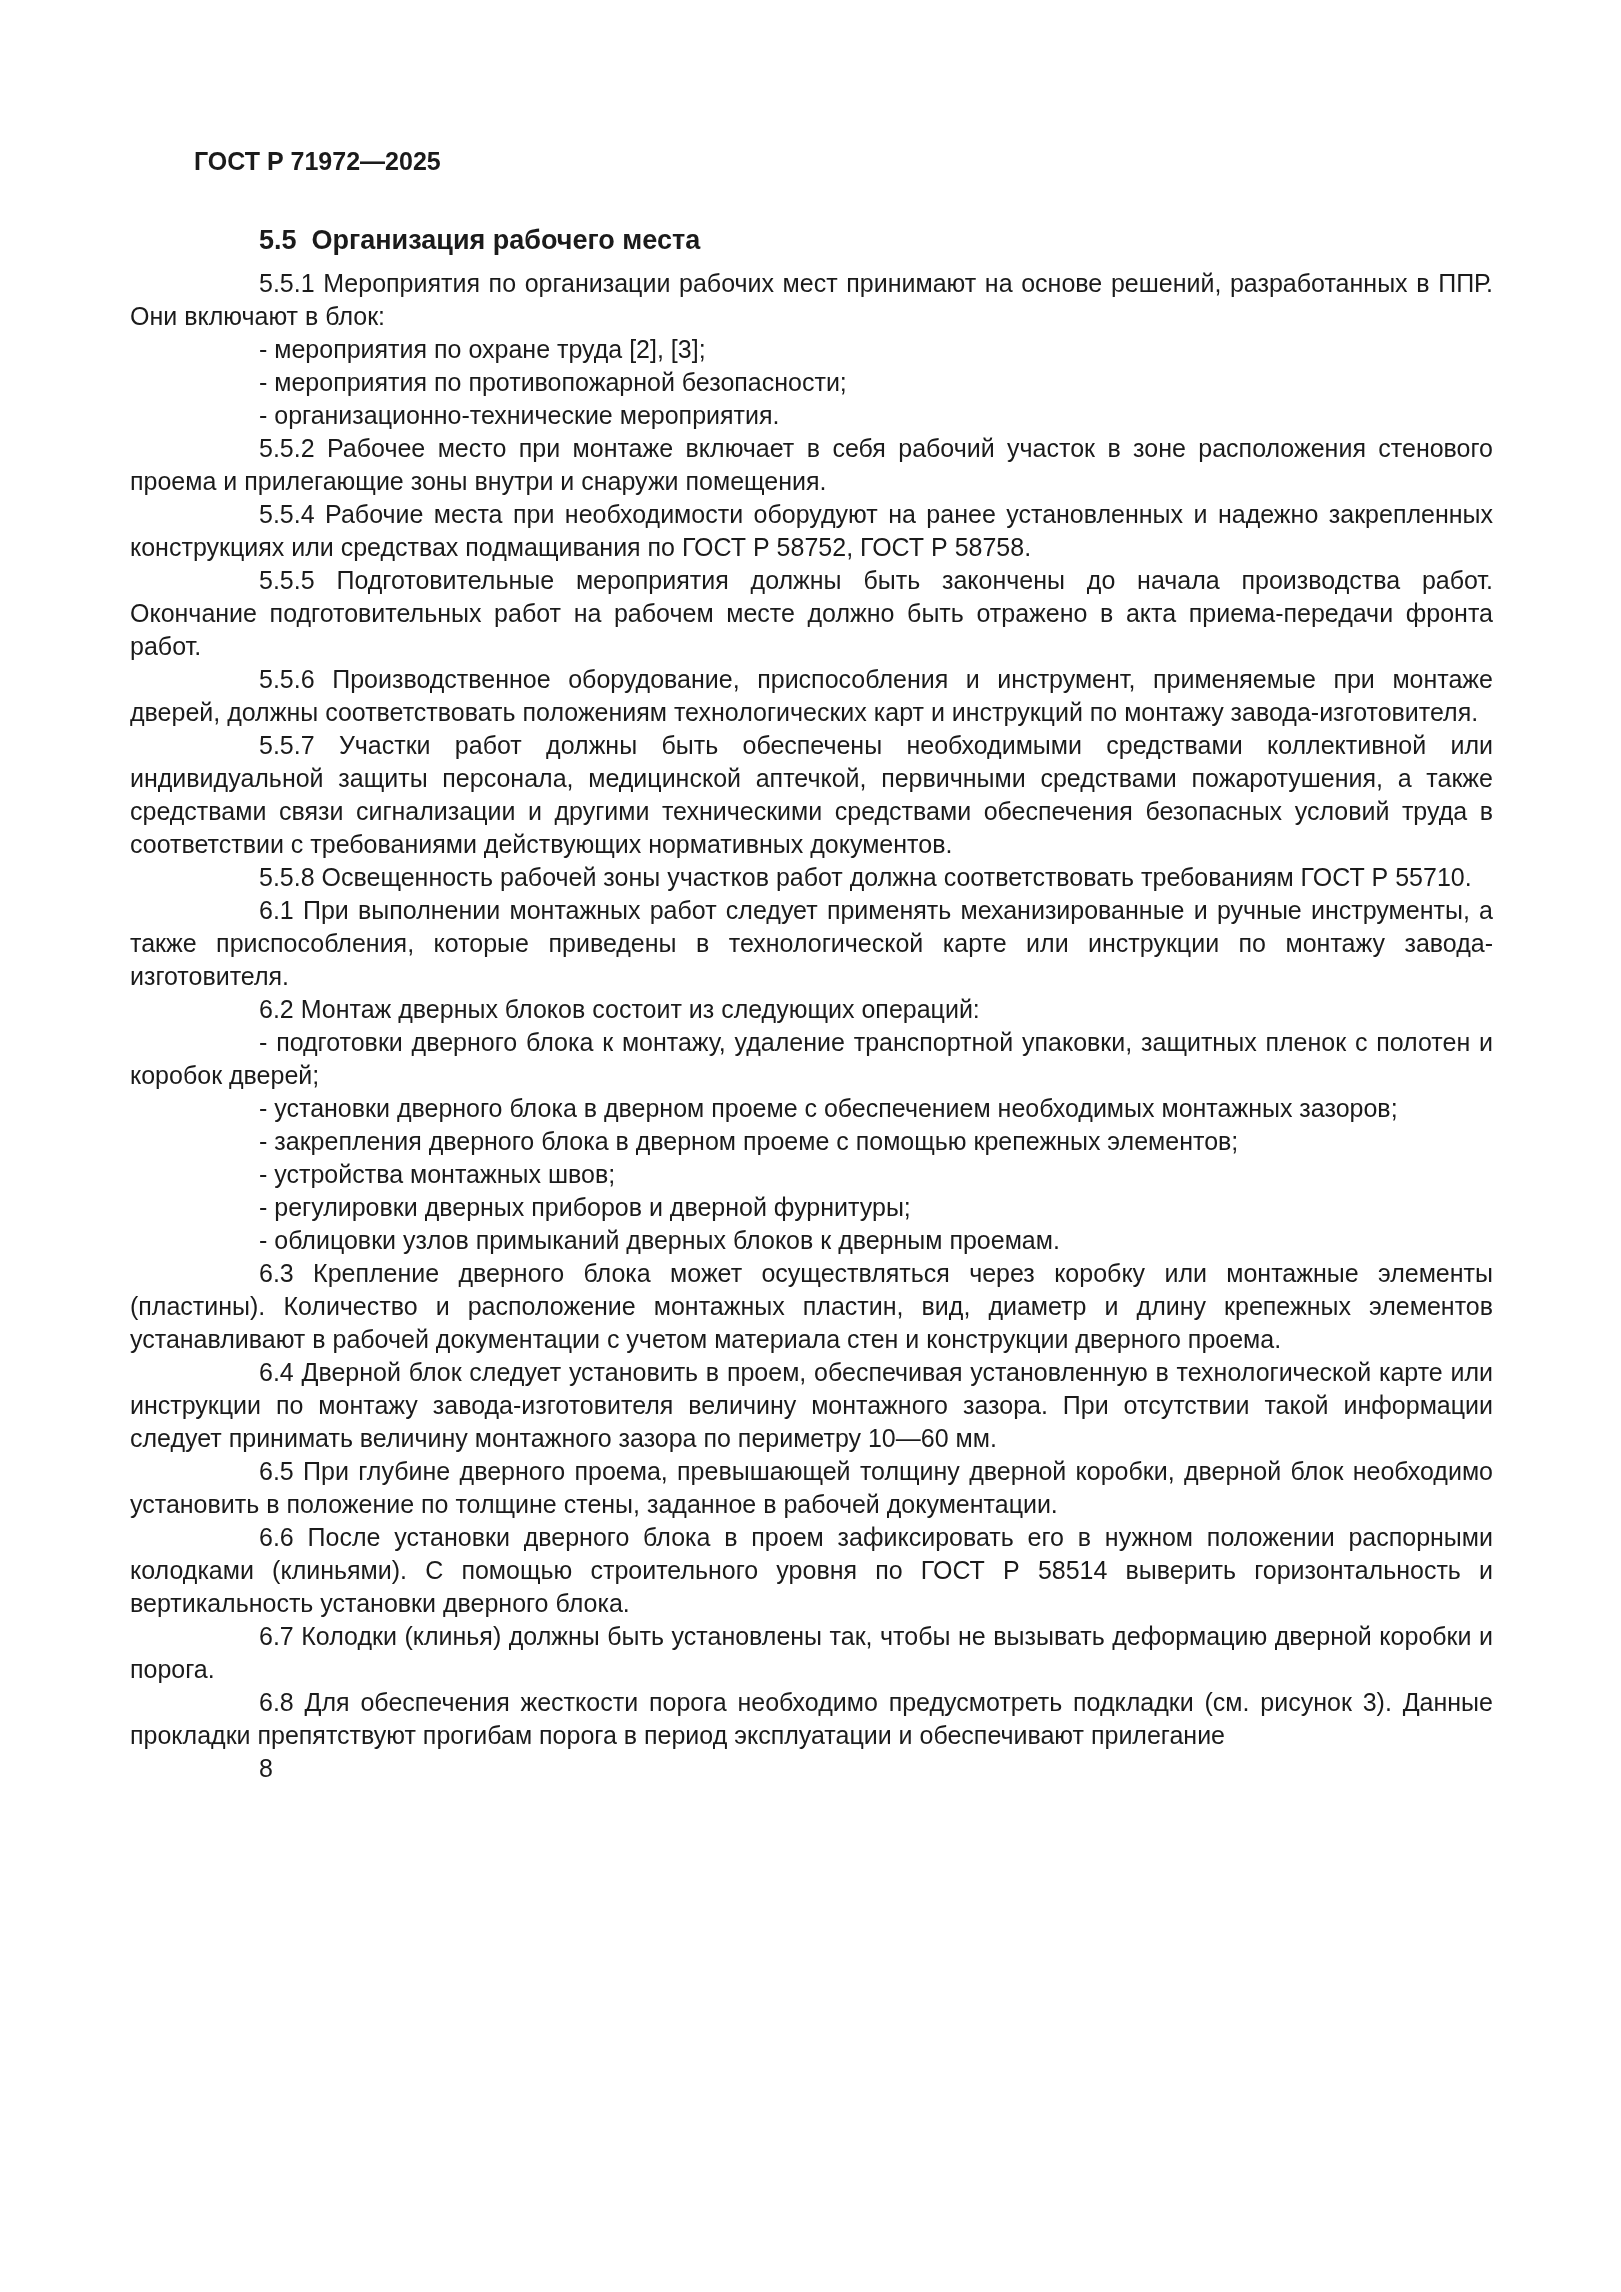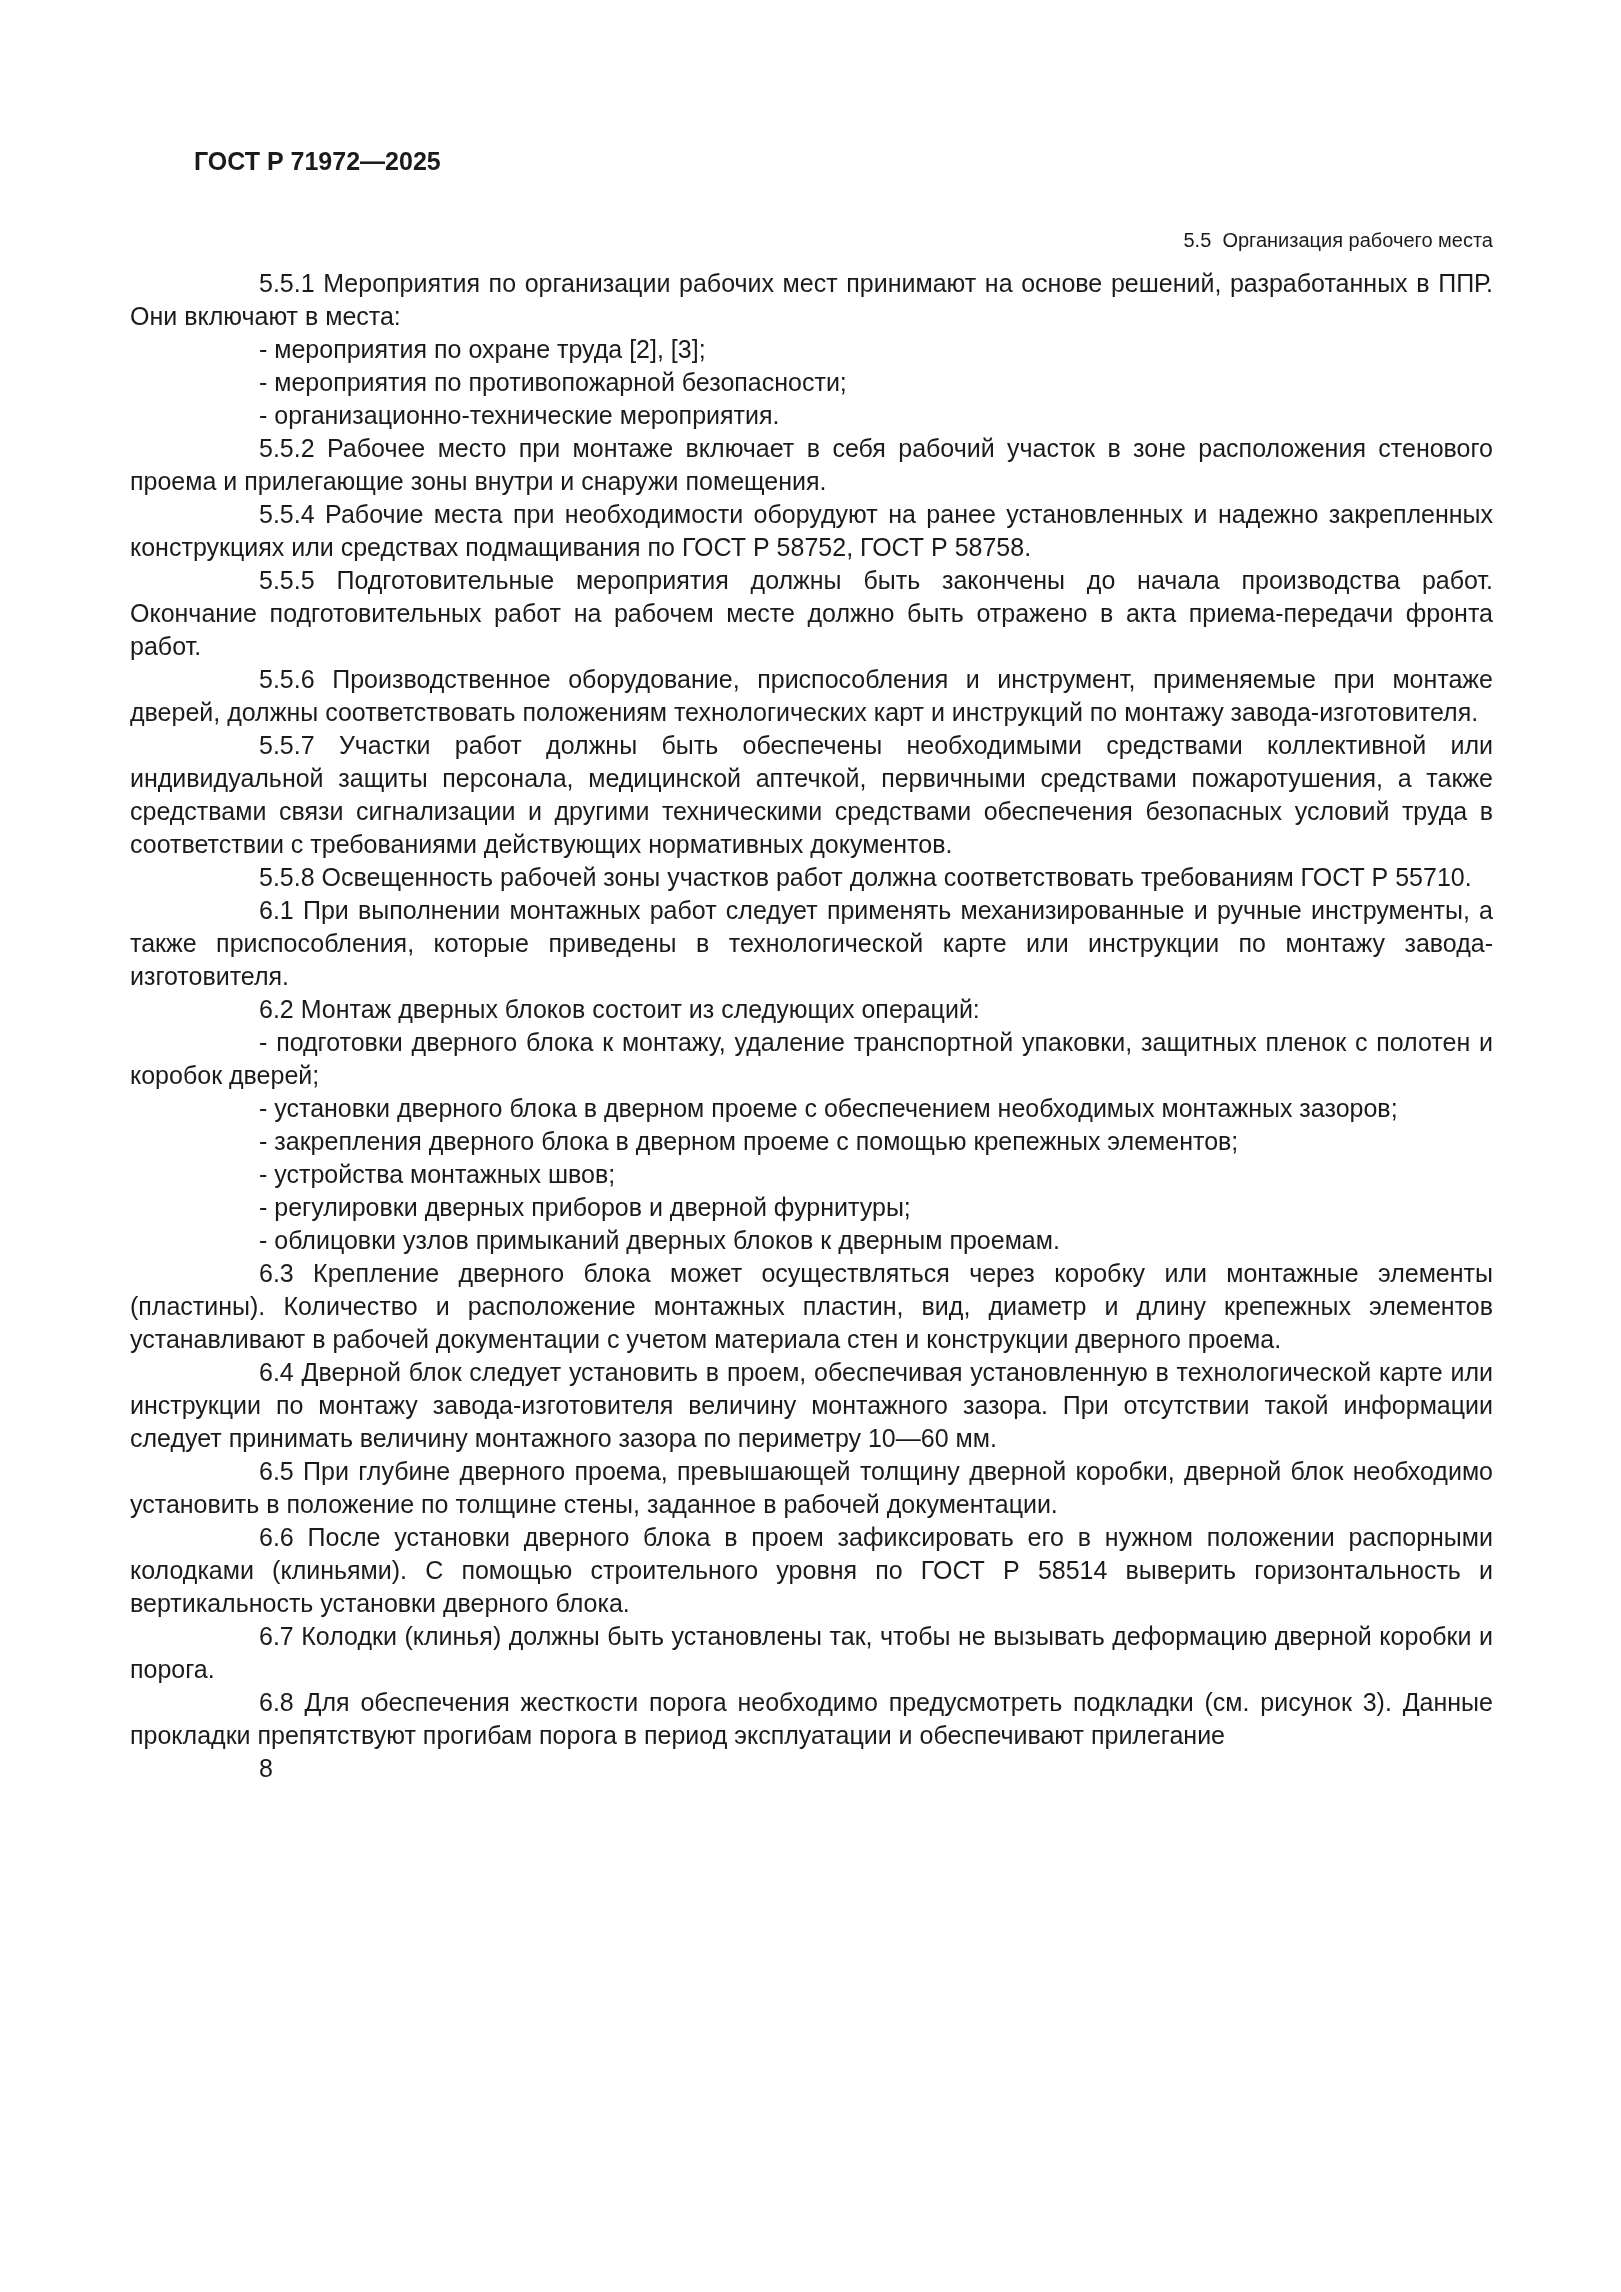--- a/index.html
+++ b/index.html
@@ -18,26 +18,25 @@
     font-size: 25px;
     line-height: 33px;
     color: #1b1b1b;
     overflow: hidden;
   }
   .doc-header {
     font-weight: bold;
     margin-left: 64px;
   }
   h2.sec-heading {
-    font-size: 20px;
+    font-size: 27px;
     line-height: 35px;
-    font-weight: normal;
+    font-weight: bold;
     margin: 45px 0 8.8px 0;
     padding-left: 129px;
-    text-align: right;
   }
   h1.sec-heading {
     font-size: 31px;
     line-height: 39px;
     font-weight: bold;
     margin: 39px 0 24.5px 0;
     padding-left: 129px;
   }
   p.body-par {
     margin: 0;
@@ -51,21 +50,21 @@
 </style>
 </head>
 <body>
 
 <div class="page">
 
   <div class="doc-header">ГОСТ Р 71972—2025</div>
 
   <h2 class="sec-heading">5.5&nbsp; Организация рабочего места</h2>
 
-  <p class="body-par">5.5.1 Мероприятия по организации рабочих мест принимают на основе решений, разработанных в ППР. Они включают в места:</p>
+  <p class="body-par">5.5.1 Мероприятия по организации рабочих мест принимают на основе решений, разработанных в ППР. Они включают в блок:</p>
   <p class="body-par">- мероприятия по охране труда [2], [3];</p>
   <p class="body-par">- мероприятия по противопожарной безопасности;</p>
   <p class="body-par">- организационно-технические мероприятия.</p>
   <p class="body-par">5.5.2 Рабочее место при монтаже включает в себя рабочий участок в зоне расположения стенового проема и прилегающие зоны внутри и снаружи помещения.</p>
   <p class="body-par">5.5.4 Рабочие места при необходимости оборудуют на ранее установленных и надежно закрепленных конструкциях или средствах подмащивания по ГОСТ Р 58752, ГОСТ Р 58758.</p>
   <p class="body-par">5.5.5 Подготовительные мероприятия должны быть закончены до начала производства работ. Окончание подготовительных работ на рабочем месте должно быть отражено в акта приема-передачи фронта работ.</p>
   <p class="body-par">5.5.6 Производственное оборудование, приспособления и инструмент, применяемые при монтаже дверей, должны соответствовать положениям технологических карт и инструкций по монтажу завода-изготовителя.</p>
   <p class="body-par">5.5.7 Участки работ должны быть обеспечены необходимыми средствами коллективной или индивидуальной защиты персонала, медицинской аптечкой, первичными средствами пожаротушения, а также средствами связи сигнализации и другими техническими средствами обеспечения безопасных условий труда в соответствии с требованиями действующих нормативных документов.</p>
   <p class="body-par">5.5.8 Освещенность рабочей зоны участков работ должна соответствовать требованиям ГОСТ Р 55710.</p>
 

